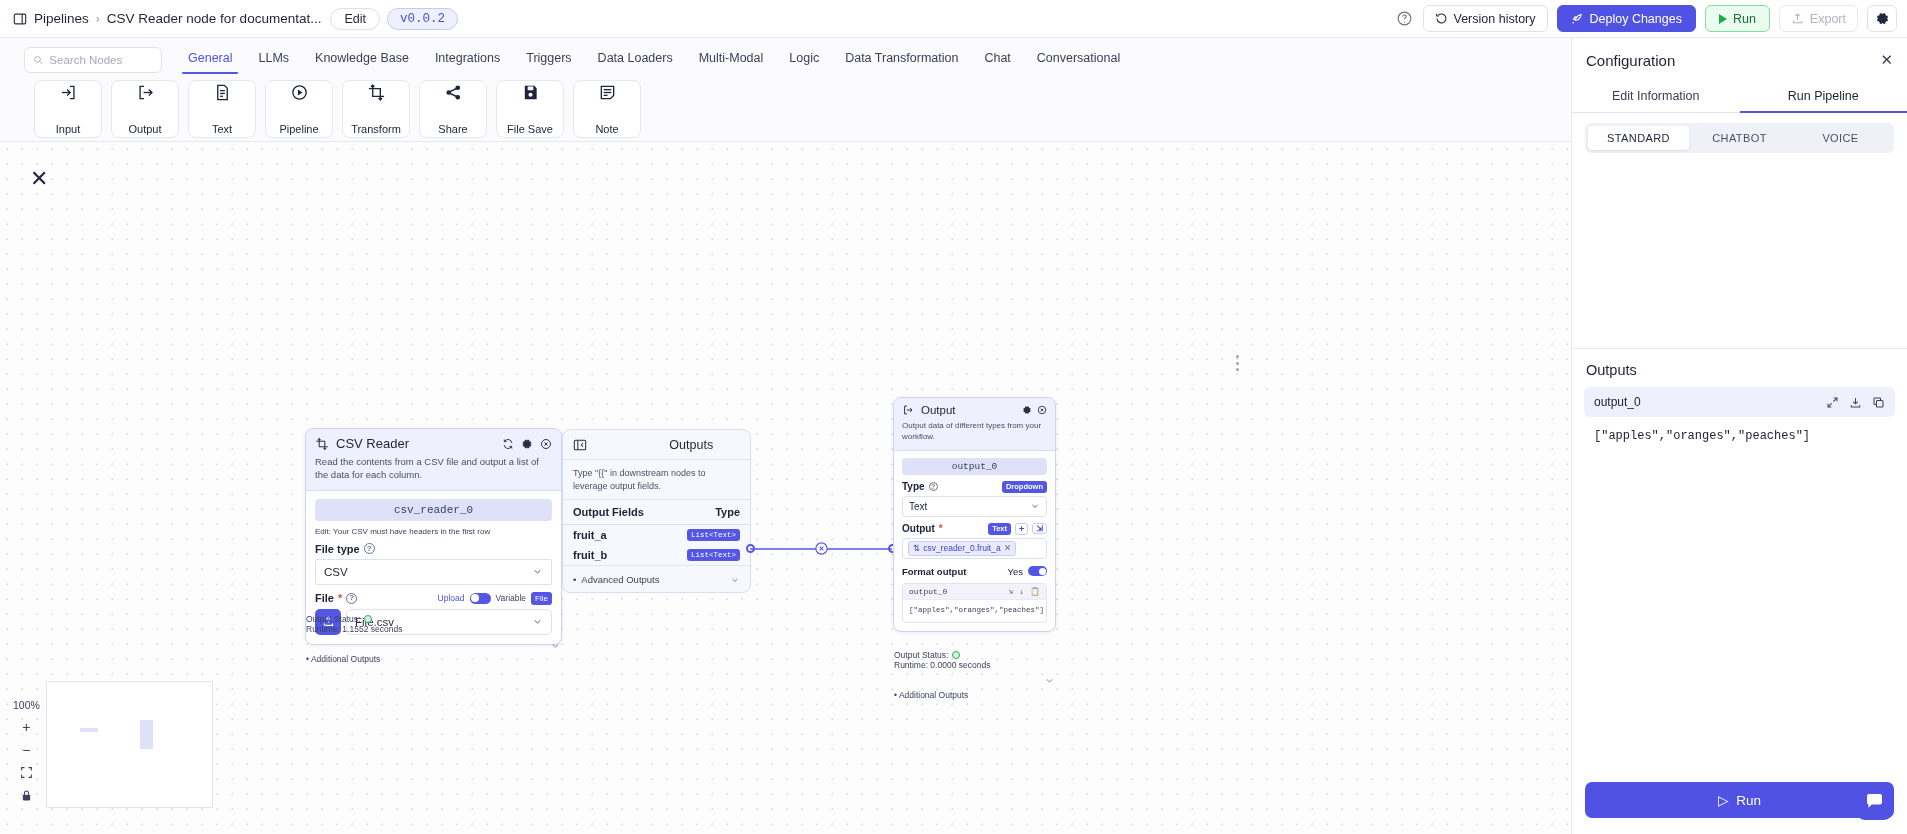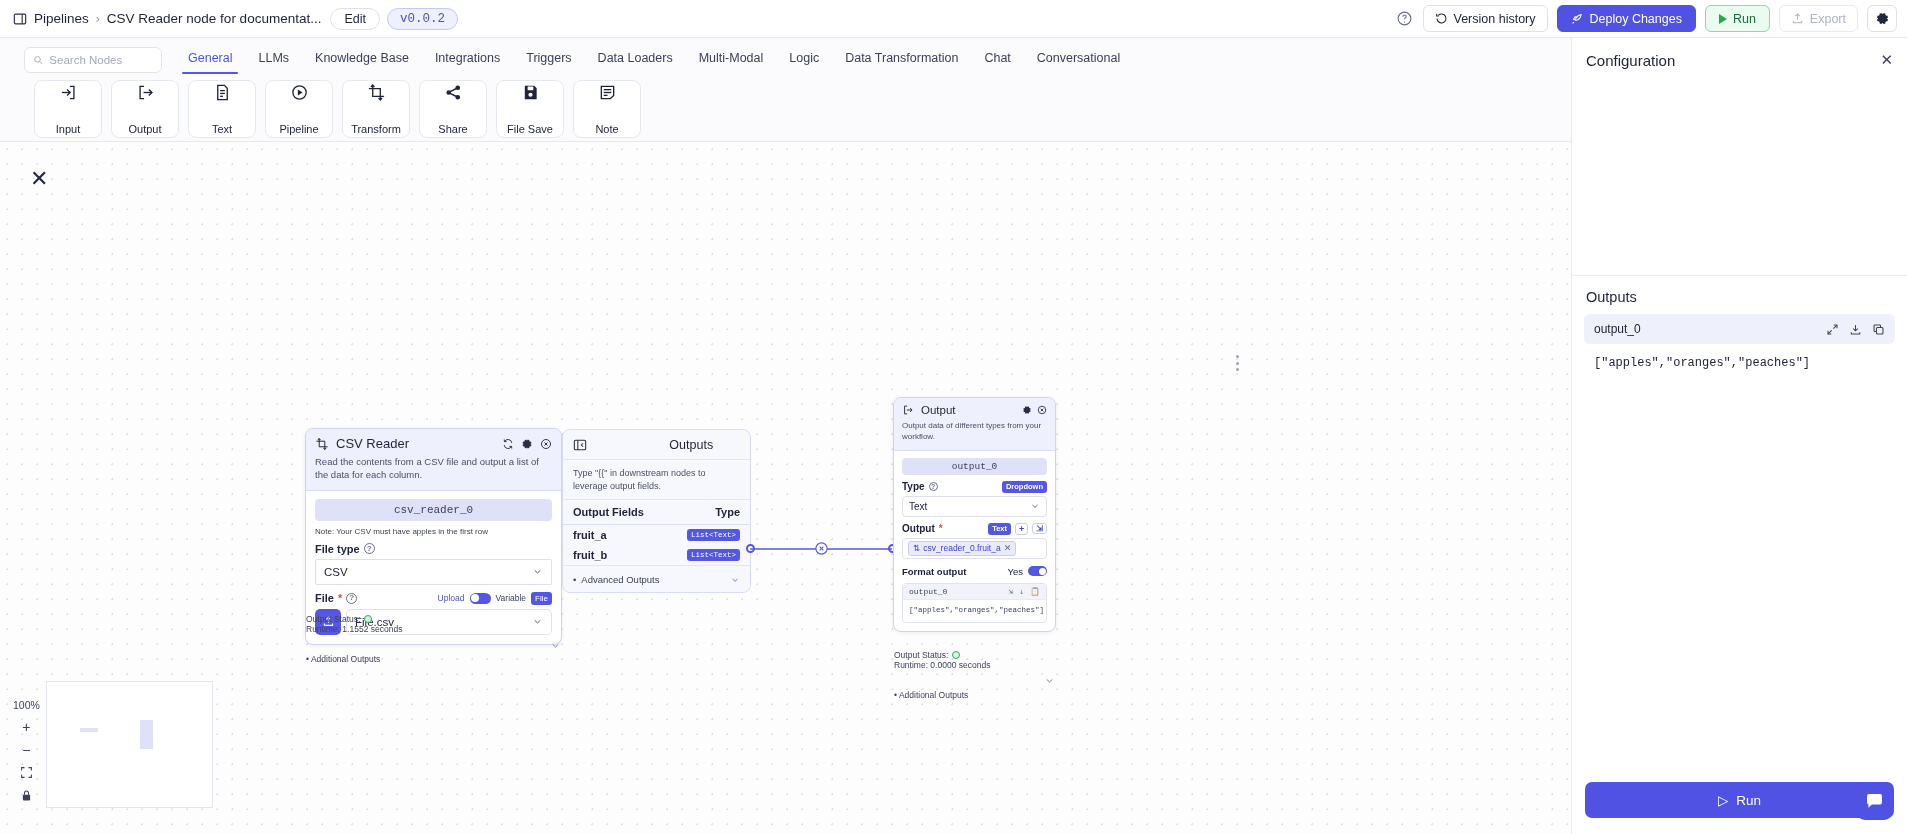--- a/index.html
+++ b/index.html
@@ -431,21 +431,21 @@
                       <line x1="5.9" y1="5.9" x2="10.1" y2="10.1"></line>
                       <line x1="10.1" y1="5.9" x2="5.9" y2="10.1"></line>
                 </svg>
               </span>
             </span>
           </div>
           <div class="node-desc">Read the contents from a CSV file and output a list of the data for each column.</div>
         </div>
         <div class="node-body">
           <div class="name-chip">csv_reader_0</div>
-          <div class="note">Note: Your CSV must have apples in the first row</div>
+          <div class="note">Edit: Your CSV must have headers in the first row</div>
           <div class="flabel">
             <span>File type</span>
             <span class="qm">?</span>
           </div>
           <div class="sel">
             <span>CSV</span>
             <span class="chev">
               <svg width="11" height="11" viewBox="0 0 16 16" fill="none" stroke="#4a4f68" stroke-width="1.4">
                     <polyline points="4,6.4 8,10.2 12,6.4"></polyline>
                   </svg>
@@ -673,20 +673,29 @@
         <div class="mm-b"></div>
       </div>
     </div>
   </div>
 
   <div class="right">
     <div class="cfg-head">
       <span class="cfg-title">Configuration</span>
       <span class="cfg-x">✕</span>
     </div>
+    <div class="cfg-tabs">
+      <div class="cfg-tab">Edit Information</div>
+      <div class="cfg-tab active">Run Pipeline</div>
+    </div>
+    <div class="seg">
+      <div class="seg-i active">STANDARD</div>
+      <div class="seg-i">CHATBOT</div>
+      <div class="seg-i">VOICE</div>
+    </div>
 
     <div class="inputs-area"></div>
 
     <div class="outs-sep"></div>
     <div class="sec-head">
       <span class="sec-title">Outputs</span>
     </div>
     <div class="out-card">
       <div class="out-card-head">
         <span class="out-card-name">output_0</span>

